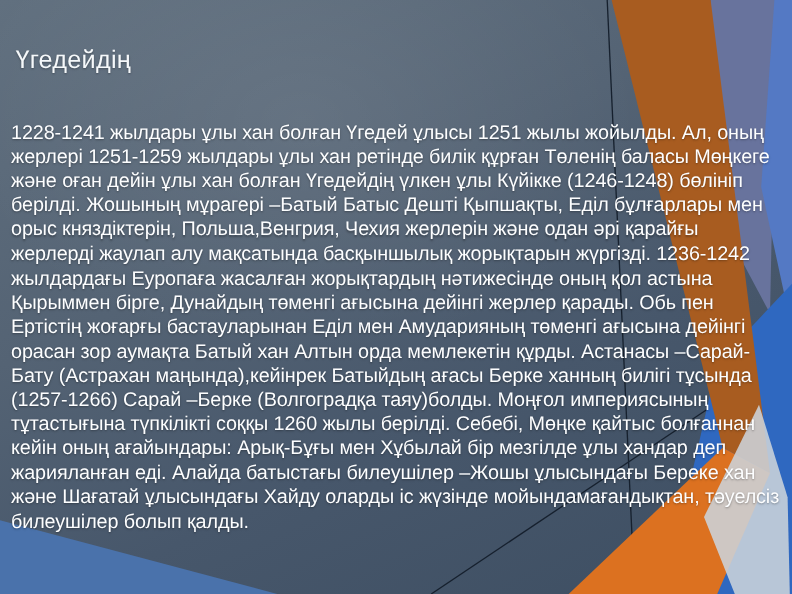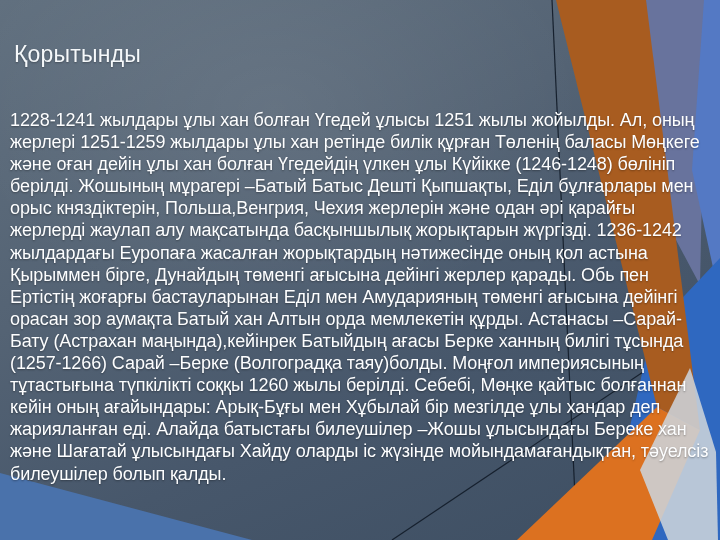--- a/index.html
+++ b/index.html
@@ -63,17 +63,17 @@
     <polygon points="646,0 706,0 700,285 652,195" fill="#68739d"></polygon>
     <polygon points="704,0 720,0 720,300 692,170" fill="#5479c4"></polygon>
     <polygon points="652,330 720,258 720,540 604,540" fill="#2f68c0"></polygon>
     <polygon points="556,0 646,0 700,430 657,407" fill="#a85c20"></polygon>
     <polygon points="657,407 700,430 652,540 517,540" fill="#dc7120"></polygon>
     <polygon points="668,540 640,470 690,368 716,452 718,540" fill-opacity="0.88" fill="#ccd3da"></polygon>
 
     <polygon points="0,473 252,540 0,540" fill="#4a72ab"></polygon>
   </svg>
 
-  <h1 class="title">Қорытынды</h1>
+  <h1 class="title">Үгедейдің</h1>
 
   <p class="body-text">1228-1241 жылдары ұлы хан болған Үгедей ұлысы 1251 жылы жойылды. Ал, оның жерлері 1251-1259 жылдары ұлы хан ретінде билік құрған Төленің баласы Мөңкеге және оған дейін ұлы хан болған Үгедейдің үлкен ұлы Күйікке (1246-1248) бөлініп берілді. Жошының мұрагері –Батый Батыс Дешті Қыпшақты, Еділ бұлғарлары мен орыс княздіктерін, Польша,Венгрия, Чехия жерлерін және одан әрі қарайғы жерлерді жаулап алу мақсатында басқыншылық жорықтарын жүргізді. 1236-1242 жылдардағы Еуропаға жасалған жорықтардың нәтижесінде оның қол астына Қырыммен бірге, Дунайдың төменгі ағысына дейінгі жерлер қарады. Обь пен Ертістің жоғарғы бастауларынан Еділ мен Амударияның төменгі ағысына дейінгі орасан зор аумақта Батый хан Алтын орда мемлекетін құрды. Астанасы –Сарай-Бату (Астрахан маңында),кейінрек Батыйдың ағасы Берке ханның билігі тұсында (1257-1266) Сарай –Берке (Волгоградқа таяу)болды. Моңғол империясының тұтастығына түпкілікті соққы 1260 жылы берілді. Себебі, Мөңке қайтыс болғаннан кейін оның ағайындары: Арық-Бұғы мен Хұбылай бір мезгілде ұлы хандар деп жарияланған еді. Алайда батыстағы билеушілер –Жошы ұлысындағы Береке хан және Шағатай ұлысындағы Хайду оларды іс жүзінде мойындамағандықтан, тәуелсіз билеушілер болып қалды.</p>
 
 </div>
 
 </body></html>

